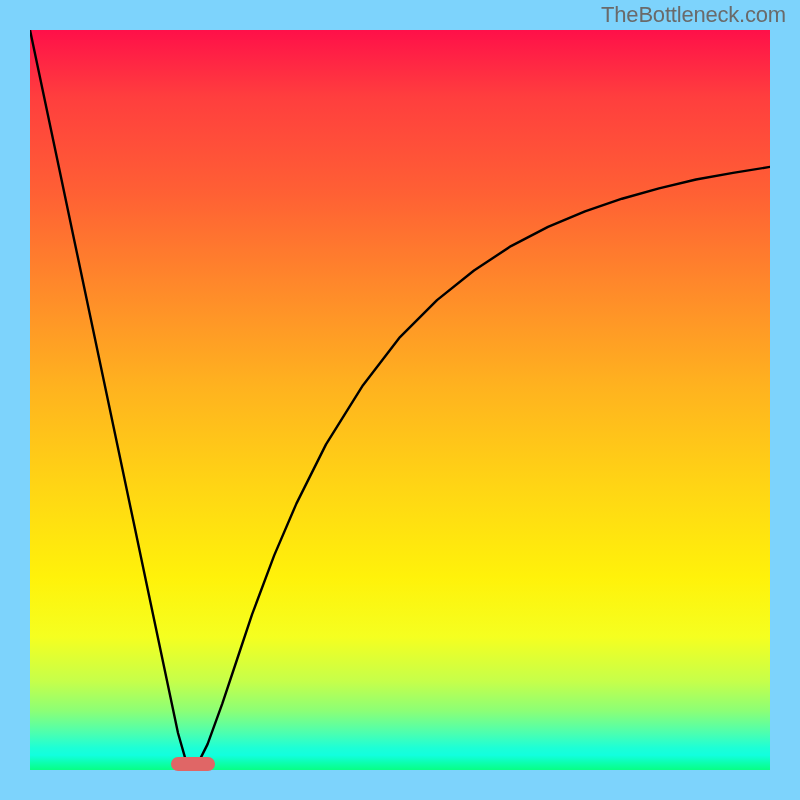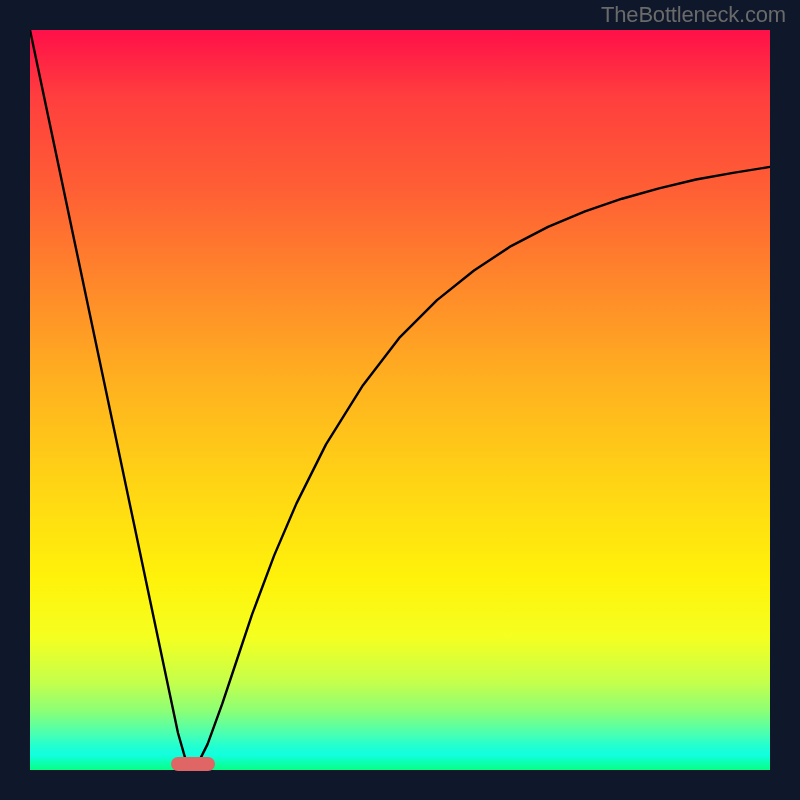--- a/index.html
+++ b/index.html
@@ -6,21 +6,21 @@
     margin: 0;
     padding: 0;
     width: 800px;
     height: 800px;
     overflow: hidden;
     font-family: Arial, Helvetica, sans-serif;
   }
   .outer {
     width: 800px;
     height: 800px;
-    background: #0f172a;
+    background: #7dd3fc;
     position: relative;
   }
   .watermark {
     position: absolute;
     top: 2px;
     right: 14px;
     color: #6a6a6a;
     font-size: 22px;
     font-weight: 400;
     letter-spacing: -0.2px;

